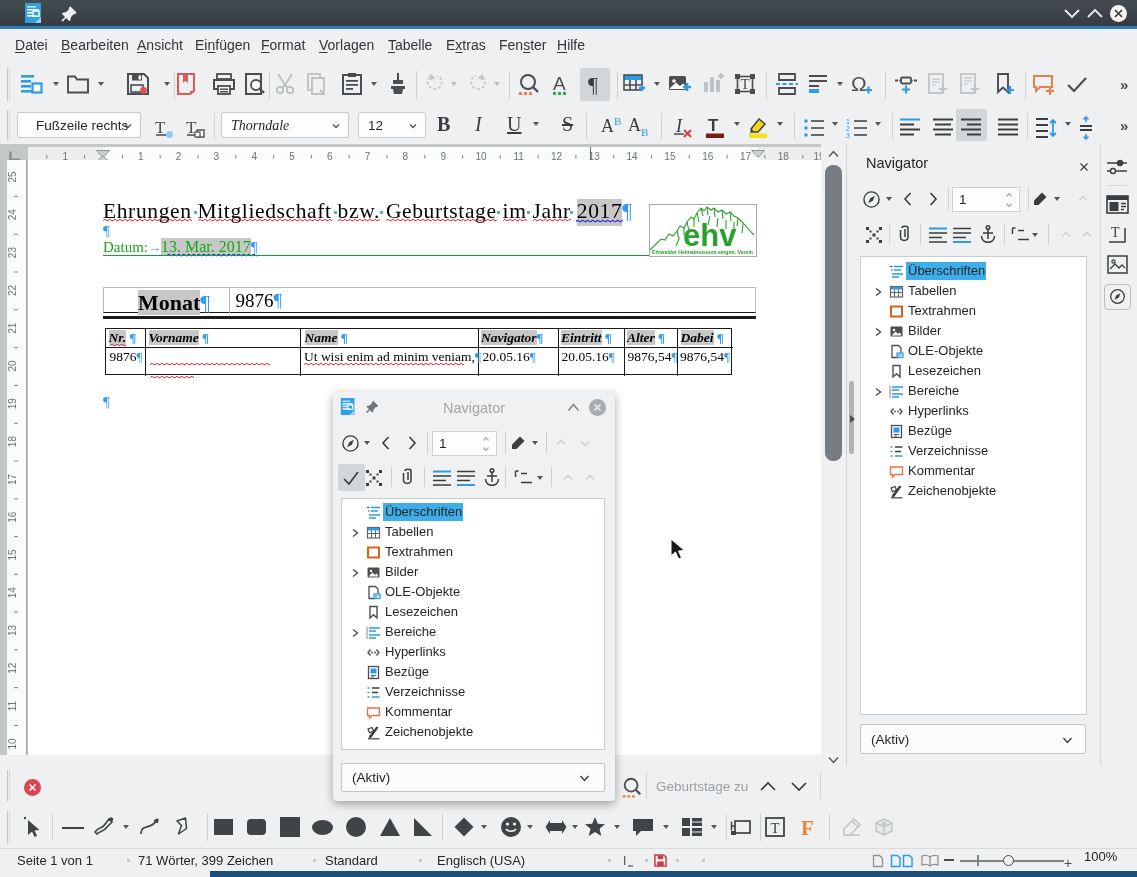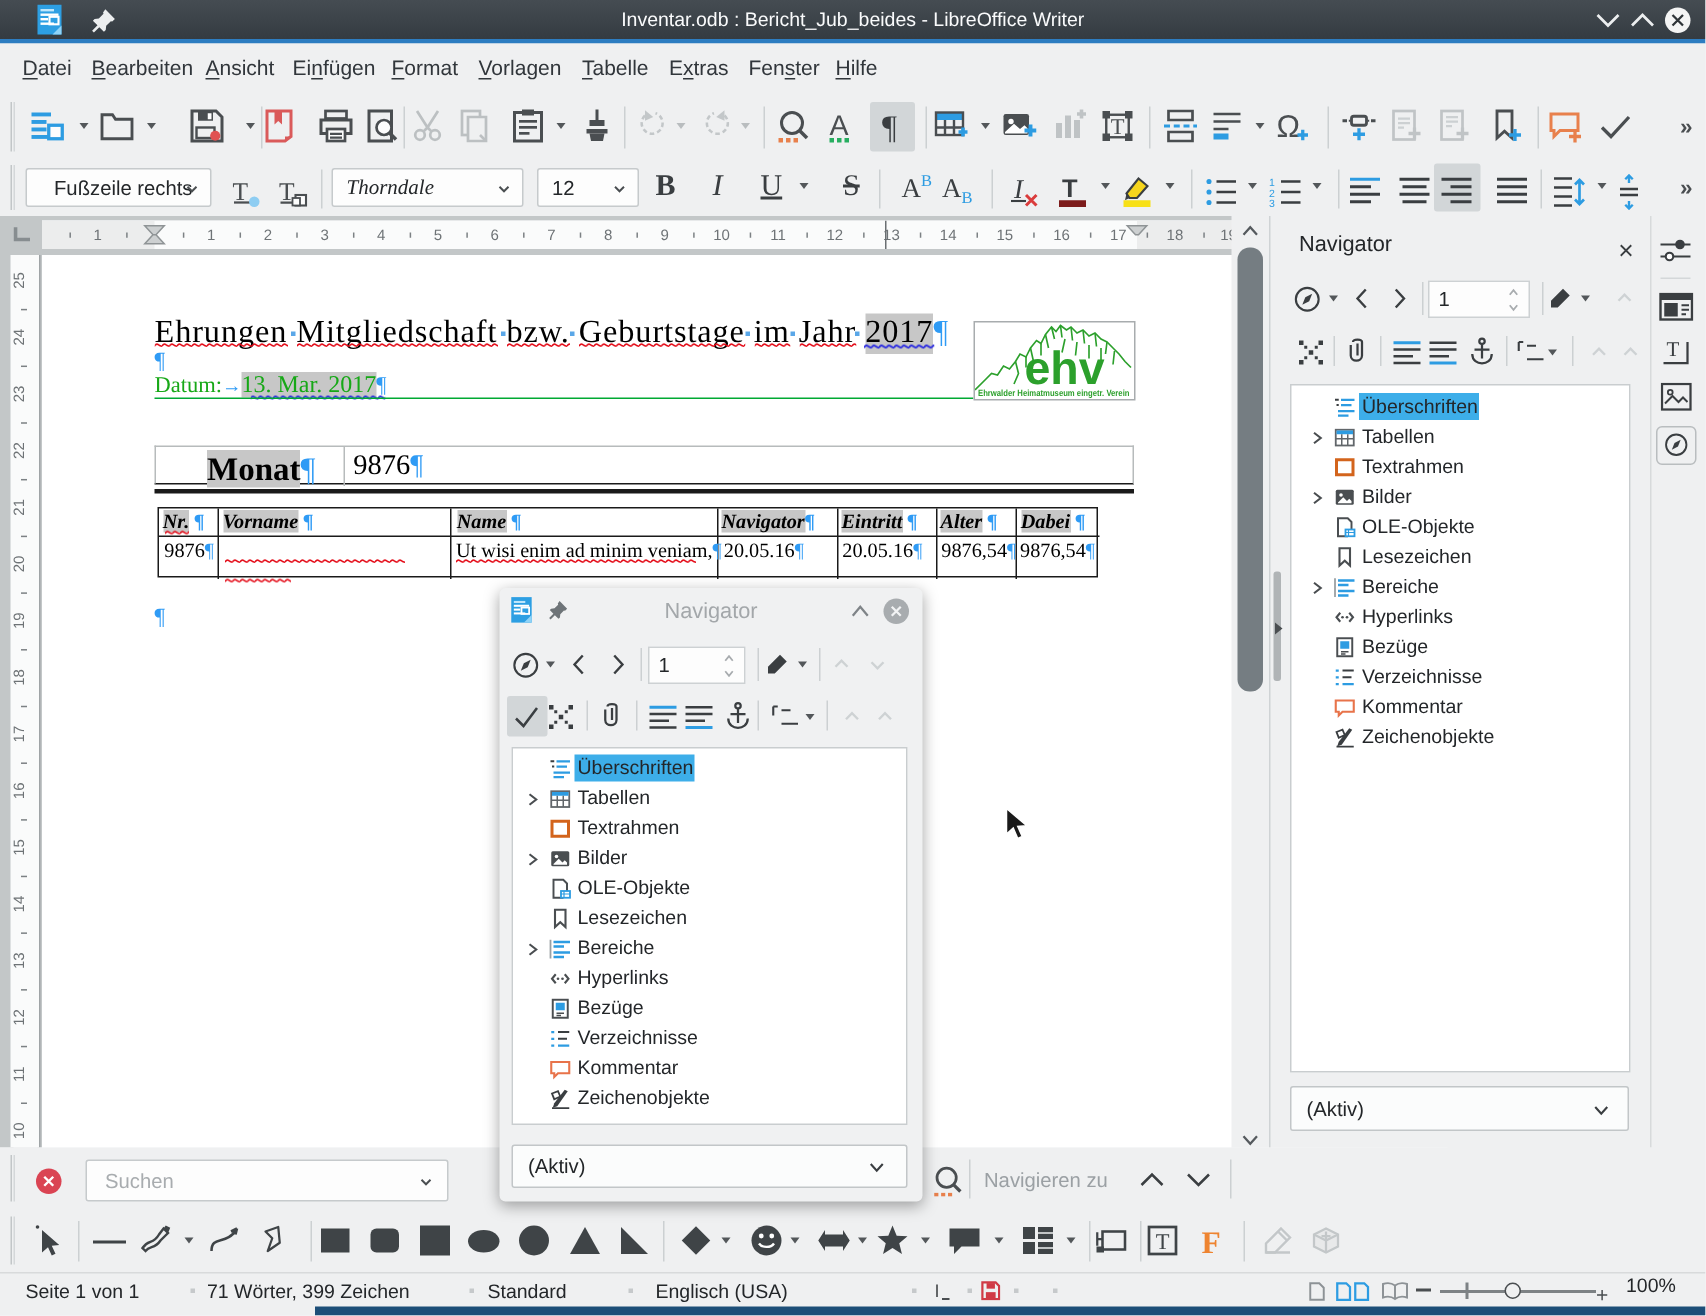--- a/index.html
+++ b/index.html
@@ -22,21 +22,21 @@
 .dd{position:absolute;width:0;height:0;border-left:3.5px solid transparent;border-right:3.5px solid transparent;border-top:4px solid #53575a}
 .combo{position:absolute;background:#fdfdfd;border:1px solid #c6cacc;border-radius:2px;color:#232629}
 .chev{position:absolute;width:8px;height:8px}
 .icon{position:absolute}
 .pressed{background:#d2d6d8;border-radius:2px}
 
 #rulerrow{left:0;top:144px;width:852px;height:26px;background:#c3c7c8}
 #hruler{position:absolute;left:28px;top:3px;width:794px;height:19px;background:#fff}
 #corner{position:absolute;left:6px;top:6px;width:14px;height:12px}
 
-#docarea{left:0;top:170px;width:965px;height:595px;background:#fff}
+#docarea{left:0;top:160px;width:965px;height:595px;background:#fff}
 #vruler{position:absolute;left:0px;top:0px;width:28px;height:595px;background:#c3c7c8}
 #vrulerw{position:absolute;left:9px;top:0px;width:16px;height:595px;background:#fff}
 #scrollbar{left:821px;top:144px;width:25px;height:621px;background:#eff0f1}
 #splitter{left:846px;top:144px;width:10px;height:621px;background:#eff0f1;border-left:1px solid #cfd3d5}
 .serif{font-family:"Liberation Serif",serif}
 .pil{color:#2f9bf5}
 .fieldbg{background:#c7c7c7}
 
 svg.sq{position:absolute;height:4px}
 
@@ -63,21 +63,20 @@
 <pattern id="rw" width="5" height="4" patternUnits="userSpaceOnUse">
           <path d="M0 2.8 Q1.25 0.7 2.5 1.7 T5 2.8" fill="none" stroke="#e30613" stroke-width="1"></path>
         </pattern>
 <pattern id="bw" width="5" height="4" patternUnits="userSpaceOnUse">
           <path d="M0 2.8 Q1.25 0.7 2.5 1.7 T5 2.8" fill="none" stroke="#2a2ae0" stroke-width="1.3"></path>
         </pattern>
 </defs>
 </svg>
 
 <div class="abs" id="titlebar">
-  <div class="abs" id="titletext">Inventar.odb : Bericht_Jub_beides - LibreOffice Writer</div>
   <svg class="abs" style="left:24px;top:3px" width="20" height="21" viewBox="0 0 20 21">
     <rect x="1" y="0" width="16" height="20" fill="#2d9fe3"></rect>
     <rect x="3" y="3" width="9" height="1.6" fill="#bfe6fb"></rect>
     <rect x="3" y="6" width="12" height="1.6" fill="#fff"></rect>
     <rect x="3" y="9" width="5" height="1.6" fill="#fff"></rect>
     <rect x="9" y="8.2" width="6" height="5" fill="none" stroke="#fff" stroke-width="1.4"></rect>
     <rect x="3" y="12" width="9" height="1.6" fill="#fff"></rect>
     <path d="M11 20 L17 20 L17 14 Z" fill="#8fd3f7"></path>
   </svg>
   <svg class="abs" style="left:60px;top:4px" width="19" height="19" viewBox="0 0 19 19">
@@ -846,40 +845,34 @@
       </svg>
     </div>
 
 <div class="abs" id="findbar">
       <div class="grip" style="top:5px;height:31px"></div>
       <div class="grip2" style="top:5px;height:31px"></div>
       <div class="abs" style="left:24px;top:13.5px;width:17px;height:17px;border-radius:50%;background:#da4453"></div>
       <svg class="icon" style="left:24px;top:13.5px" width="17" height="17" viewBox="0 0 17 17">
         <path d="M5.5 5.5 L11.5 11.5 M11.5 5.5 L5.5 11.5" stroke="#fff" stroke-width="1.6"></path>
       </svg>
-      <div class="combo" style="left:57px;top:8px;width:242px;height:28px">
-        <span style="position:absolute;left:12px;top:6px;font-size:13.5px;color:#a8acaf">Suchen</span>
-        <svg class="chev" style="right:10px;top:10px" viewBox="0 0 8 8">
-          <path d="M1 2.5 L4 5.5 L7 2.5" fill="none" stroke="#4a4e51" stroke-width="1.3"></path>
-        </svg>
-      </div>
       <svg class="icon" style="left:405px;top:14px" width="16" height="14" viewBox="0 0 16 14">
         <path d="M3 10 L8 4 L13 10" fill="none" stroke="#ced2d4" stroke-width="1.6"></path>
       </svg>
       <svg class="icon" style="left:621px;top:11px" width="22" height="22" viewBox="0 0 24 24">
         <circle cx="11" cy="10" r="7" fill="none" stroke="#4a4e51" stroke-width="2"></circle>
         <path d="M16 15 L21 20" stroke="#4a4e51" stroke-width="2.4"></path>
         <g fill="#e8804c">
           <rect x="2" y="21" width="3" height="2.5"></rect>
           <rect x="7" y="21" width="3" height="2.5"></rect>
           <rect x="12" y="21" width="3" height="2.5"></rect>
         </g>
       </svg>
       <div class="tsep" style="left:646px;top:8px;height:26px"></div>
-      <div class="abs" style="left:656px;top:14px;font-size:13.5px;color:#9ba0a4">Navigieren zu</div>
+      <div class="abs" style="left:656px;top:14px;font-size:13.5px;color:#9ba0a4">Geburtstage zu</div>
       <svg class="icon" style="left:758px;top:14px" width="20" height="15" viewBox="0 0 20 15">
         <path d="M3 11 L10 4 L17 11" fill="none" stroke="#3a3e41" stroke-width="1.7"></path>
       </svg>
       <svg class="icon" style="left:789px;top:14px" width="20" height="15" viewBox="0 0 20 15">
         <path d="M3 4 L10 11 L17 4" fill="none" stroke="#3a3e41" stroke-width="1.7"></path>
       </svg>
       <div class="tsep" style="left:820px;top:8px;height:26px"></div>
     </div>
 
 <div class="abs" id="drawbar">

